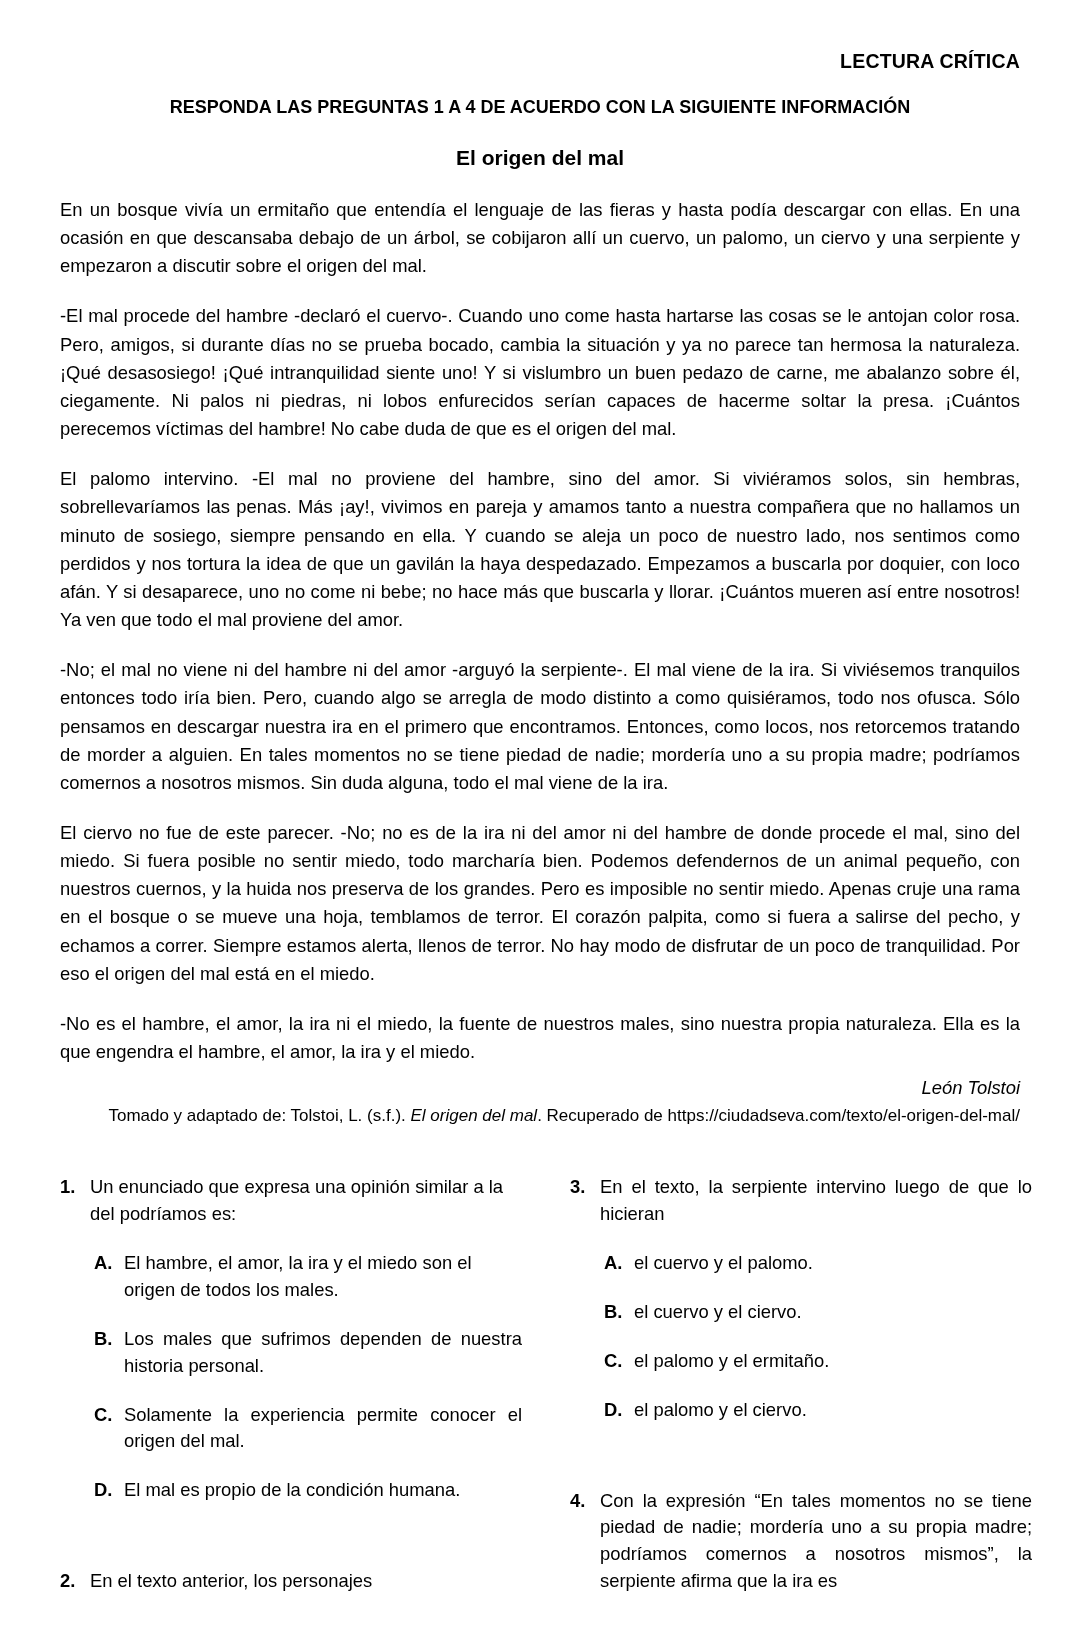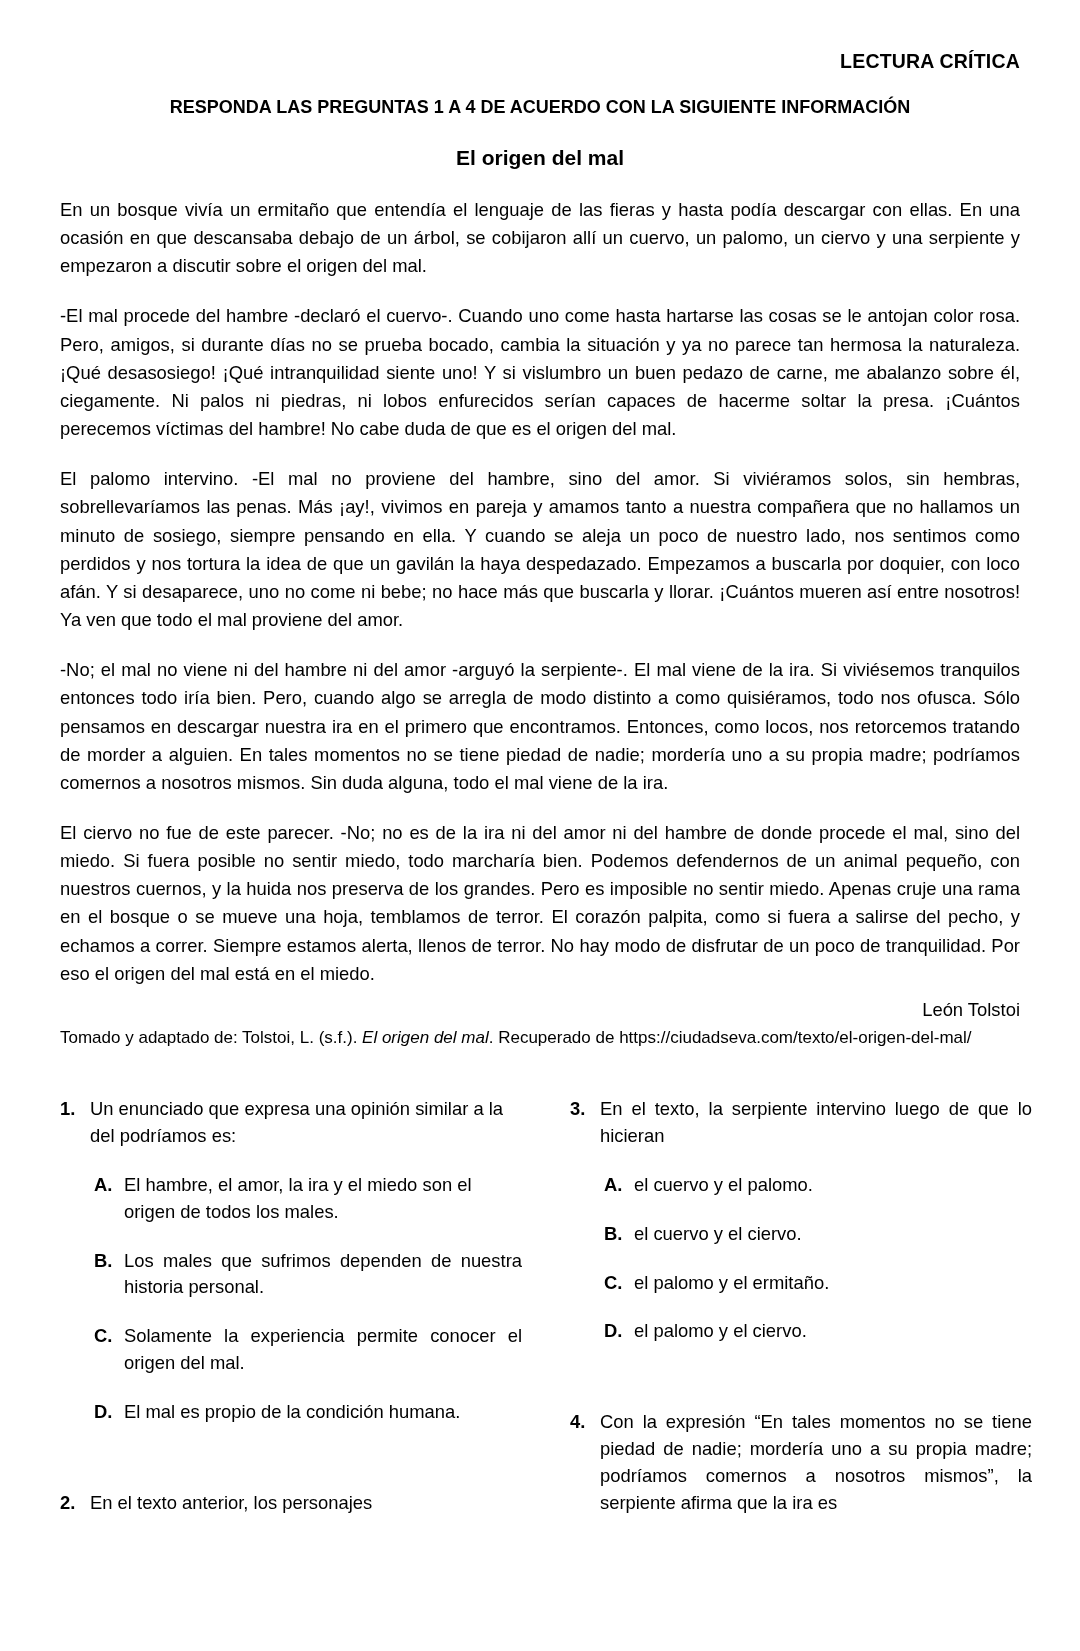--- a/index.html
+++ b/index.html
@@ -52,23 +52,24 @@
     line-height: 1.53;
     margin: 0 0 22px 0;
   }
   .para:last-of-type { margin-bottom: 0; }
 
   .author-line {
     text-align: right;
     font-size: 18.4px;
     line-height: 1.5;
     margin: 8px 0 0 0;
+    font-style: italic;
   }
   .source-line {
-    text-align: left;
+    text-align: right;
     font-size: 17px;
     line-height: 1.45;
     margin: 2px 0 0 0;
   }
   .source-line .ital { font-style: italic; }
 
   
   .questions {
     display: flex;
     margin-top: 46px;
@@ -133,20 +134,21 @@
   <h1 class="doc-title">LECTURA CRÍTICA</h1>
   <h2 class="instruction">RESPONDA LAS PREGUNTAS 1 A 4 DE ACUERDO CON LA SIGUIENTE INFORMACIÓN</h2>
   <h3 class="reading-title">El origen del mal</h3>
 
   <div>
     <p class="para">En un bosque vivía un ermitaño que entendía el lenguaje de las fieras y hasta podía descargar con ellas. En una ocasión en que descansaba debajo de un árbol, se cobijaron allí un cuervo, un palomo, un ciervo y una serpiente y empezaron a discutir sobre el origen del mal.</p>
     <p class="para">-El mal procede del hambre -declaró el cuervo-. Cuando uno come hasta hartarse las cosas se le antojan color rosa. Pero, amigos, si durante días no se prueba bocado, cambia la situación y ya no parece tan hermosa la naturaleza. ¡Qué desasosiego! ¡Qué intranquilidad siente uno! Y si vislumbro un buen pedazo de carne, me abalanzo sobre él, ciegamente. Ni palos ni piedras, ni lobos enfurecidos serían capaces de hacerme soltar la presa. ¡Cuántos perecemos víctimas del hambre! No cabe duda de que es el origen del mal.</p>
     <p class="para">El palomo intervino. -El mal no proviene del hambre, sino del amor. Si viviéramos solos, sin hembras, sobrellevaríamos las penas. Más ¡ay!, vivimos en pareja y amamos tanto a nuestra compañera que no hallamos un minuto de sosiego, siempre pensando en ella. Y cuando se aleja un poco de nuestro lado, nos sentimos como perdidos y nos tortura la idea de que un gavilán la haya despedazado. Empezamos a buscarla por doquier, con loco afán. Y si desaparece, uno no come ni bebe; no hace más que buscarla y llorar. ¡Cuántos mueren así entre nosotros! Ya ven que todo el mal proviene del amor.</p>
     <p class="para">-No; el mal no viene ni del hambre ni del amor -arguyó la serpiente-. El mal viene de la ira. Si viviésemos tranquilos entonces todo iría bien. Pero, cuando algo se arregla de modo distinto a como quisiéramos, todo nos ofusca. Sólo pensamos en descargar nuestra ira en el primero que encontramos. Entonces, como locos, nos retorcemos tratando de morder a alguien. En tales momentos no se tiene piedad de nadie; mordería uno a su propia madre; podríamos comernos a nosotros mismos. Sin duda alguna, todo el mal viene de la ira.</p>
     <p class="para">El ciervo no fue de este parecer. -No; no es de la ira ni del amor ni del hambre de donde procede el mal, sino del miedo. Si fuera posible no sentir miedo, todo marcharía bien. Podemos defendernos de un animal pequeño, con nuestros cuernos, y la huida nos preserva de los grandes. Pero es imposible no sentir miedo. Apenas cruje una rama en el bosque o se mueve una hoja, temblamos de terror. El corazón palpita, como si fuera a salirse del pecho, y echamos a correr. Siempre estamos alerta, llenos de terror. No hay modo de disfrutar de un poco de tranquilidad. Por eso el origen del mal está en el miedo.</p>
+    <p class="para">-No es el hambre, el amor, la ira ni el miedo, la fuente de nuestros males, sino nuestra propia naturaleza. Ella es la que engendra el hambre, el amor, la ira y el miedo.</p>
   </div>
 
   <p class="author-line">León Tolstoi</p>
 
   <p class="source-line"><span>Tomado y adaptado de: Tolstoi, L. (s.f.). </span><span class="ital">El origen del mal</span><span>. Recuperado de https://ciudadseva.com/texto/el-origen-del-mal/</span></p>
 
   <div class="questions">
 
     <div class="col">
 

